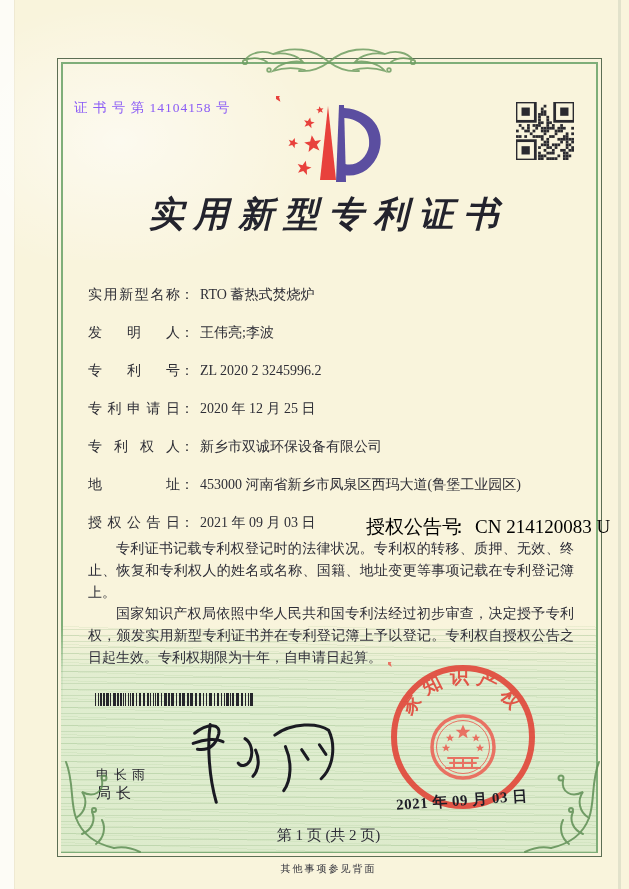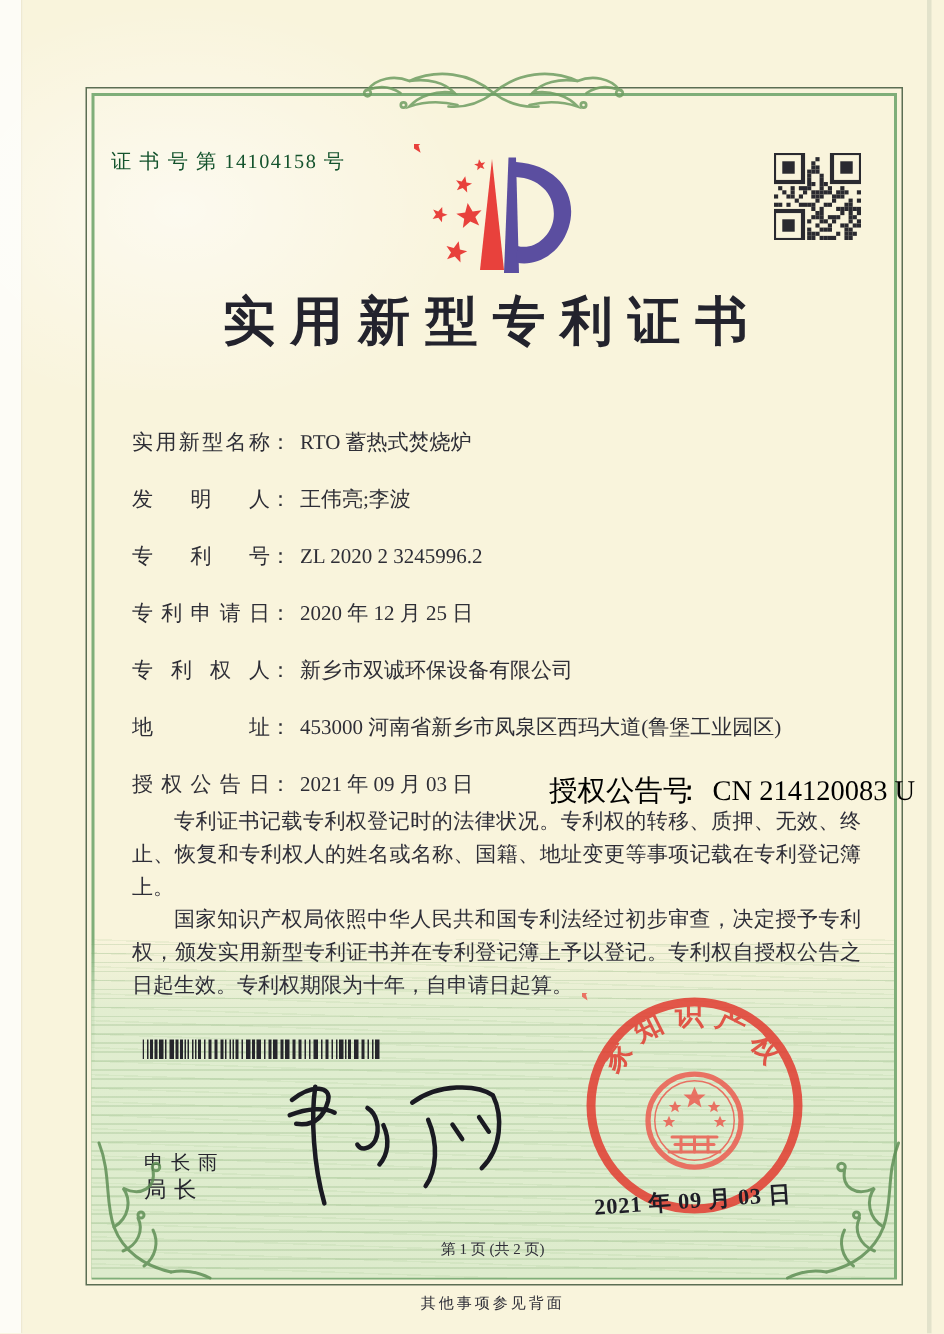--- a/index.html
+++ b/index.html
@@ -15,39 +15,39 @@
   
   .frame-outer{position:absolute;left:57px;top:58px;width:543px;height:797px;border:1px solid #5c6e54;}
   .frame-inner{position:absolute;left:3px;top:3px;right:3px;bottom:3px;border:2px solid #7fae79;}
   
   .green-panel{position:absolute;left:61px;top:626px;width:535px;height:226px;
     background:
       repeating-linear-gradient(0deg, rgba(120,165,105,.22) 0 1px, rgba(120,165,105,0) 1px 6px),
       repeating-linear-gradient(2deg, rgba(140,185,120,.12) 0 1px, rgba(140,185,120,0) 1px 9px),
       linear-gradient(180deg, rgba(222,236,206,0) 0, rgba(222,236,206,.85) 48px, #dfedcf 90px, #ddebcc 100%);
   }
-  .certno{position:absolute;left:74px;top:99px;font-size:13.5px;color:#14532d;letter-spacing:1px;}
+  .certno{position:absolute;left:74px;top:99px;font-size:13.5px;color:#8b5cf6;letter-spacing:1px;}
   .title{position:absolute;left:57px;top:191px;width:543px;text-align:center;
-    font-size:35px;font-weight:bold;color:#23232d;letter-spacing:10px;}
+    font-size:35px;font-weight:bold;color:#23232d;letter-spacing:10px;font-style:italic;}
   .row{position:absolute;left:88px;height:22px;font-size:14px;color:#2e2e36;white-space:nowrap;}
   .lbl{display:inline-block;width:92px;text-align:justify;text-align-last:justify;vertical-align:top;}
   .colon{display:inline-block;margin:0 2px 0 0;}
   .val{display:inline-block;padding-left:4px;}
   .grant2{position:absolute;left:366px;top:514px;font-size:19px;color:#000000;white-space:nowrap;}
   .grant2 .lbl{width:84px;}
   .paras{position:absolute;left:88px;top:538px;width:486px;font-size:14px;line-height:21.8px;color:#2e2e38;text-align:justify;}
   .paras p{margin:0;text-indent:2em;}
   .barcode-box{position:absolute;left:95px;top:692px;width:160px;height:15px;}
   .sig-title{position:absolute;left:96px;top:736px;font-size:15px;color:#26262e;letter-spacing:5px;margin-top:48px;}
   .sig-name{position:absolute;left:96px;top:766px;font-size:13px;color:#26262e;letter-spacing:5px;}
   .signature-svg{position:absolute;left:168px;top:708px;}
   .seal-box{position:absolute;left:388px;top:662px;width:150px;height:150px;opacity:.93;}
   .seal-date{position:absolute;left:396px;top:791px;width:140px;font-size:15px;font-weight:bold;
     color:#1e1e27;letter-spacing:.5px;transform:rotate(-4deg);white-space:nowrap;z-index:5;}
-  .page-info{position:absolute;left:57px;top:826px;width:543px;text-align:center;font-size:10px;color:#2f2f38;z-index:4;}
+  .page-info{position:absolute;left:57px;top:826px;width:543px;text-align:center;font-size:15px;color:#2f2f38;z-index:4;}
   .back-note{position:absolute;left:57px;top:862px;width:543px;text-align:center;font-size:10px;color:#2f2f38;letter-spacing:2px;}
   .logo-svg{position:absolute;left:276px;top:96px;}
   .qr-svg{position:absolute;left:516px;top:102px;}
   .ornament-top{position:absolute;left:233px;top:40px;}
   .flourish-bl{position:absolute;left:60px;top:756px;}
   .flourish-br{position:absolute;left:520px;top:756px;transform:scaleX(-1);}
 </style>
 </head>
 <body>
 

